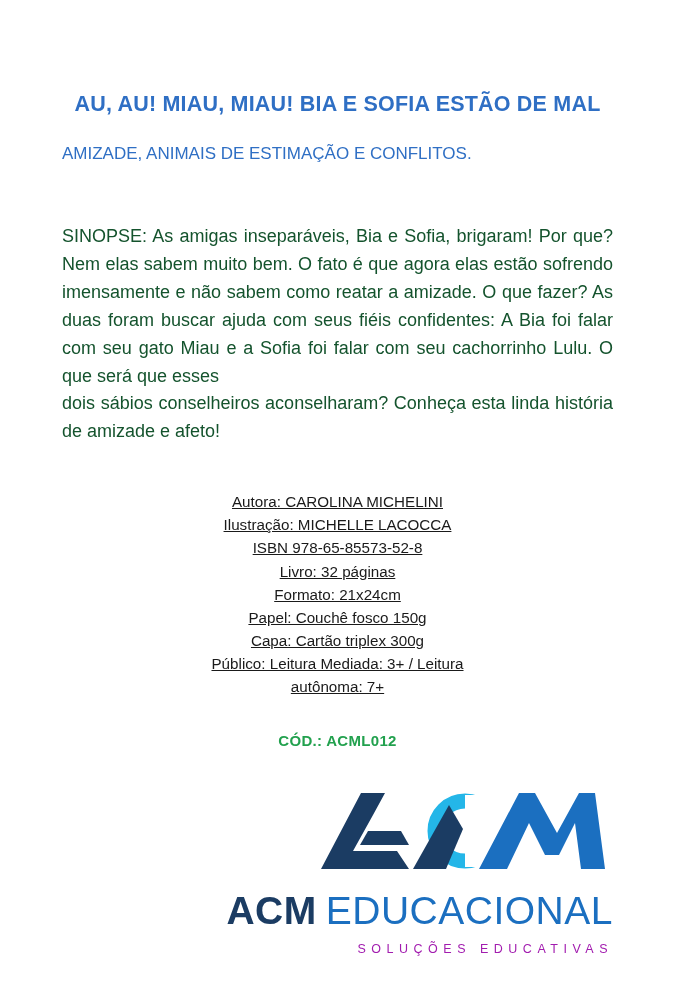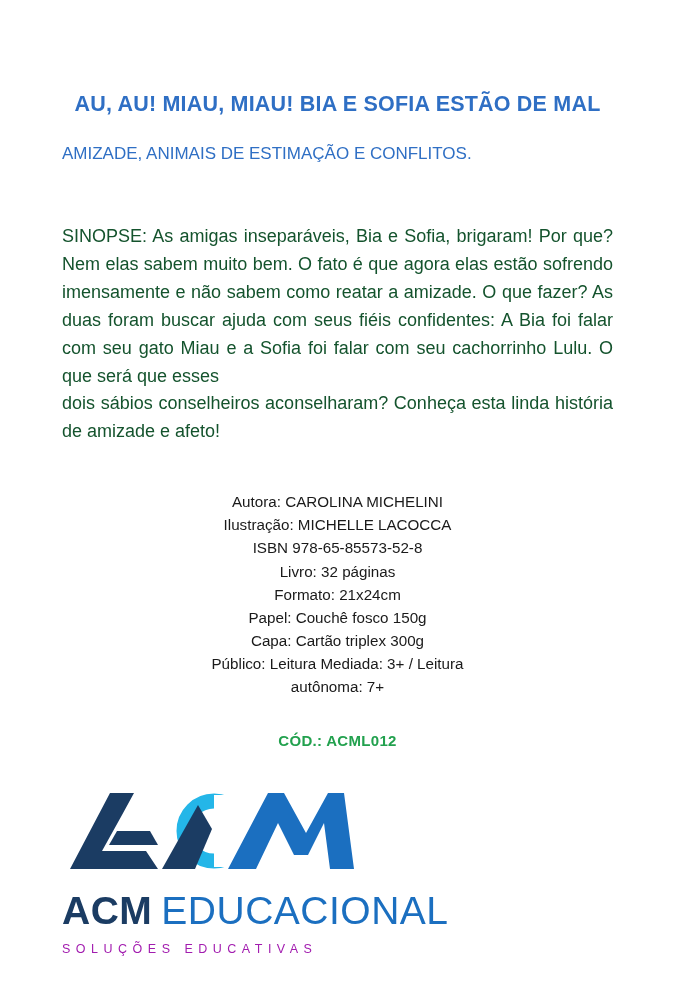--- a/index.html
+++ b/index.html
@@ -51,38 +51,39 @@
   .synopsis .last-line {
     display: block;
   }
   .details {
     margin: 0;
     padding-top: 44px;
     text-align: center;
     font-size: 15.2px;
     line-height: 1.52;
     color: #1a1a1a;
+    text-decoration: underline;
   }
   .details div {
     white-space: pre-wrap;
   }
   .code {
     margin: 8px;
     padding-top: 26px;
     text-align: center;
     font-size: 15px;
     font-weight: bold;
     color: #22a14e;
     letter-spacing: 0.3px;
   }
   .logo-block {
     padding-top: 28px;
     display: flex;
     flex-direction: column;
-    align-items: flex-start;
+    align-items: flex-end;
   }
   .logo-mark {
     width: 300px;
     height: 92px;
     display: block;
   }
   .logo-wordmark {
     margin-top: 12px;
     display: flex;
     align-items: baseline;

